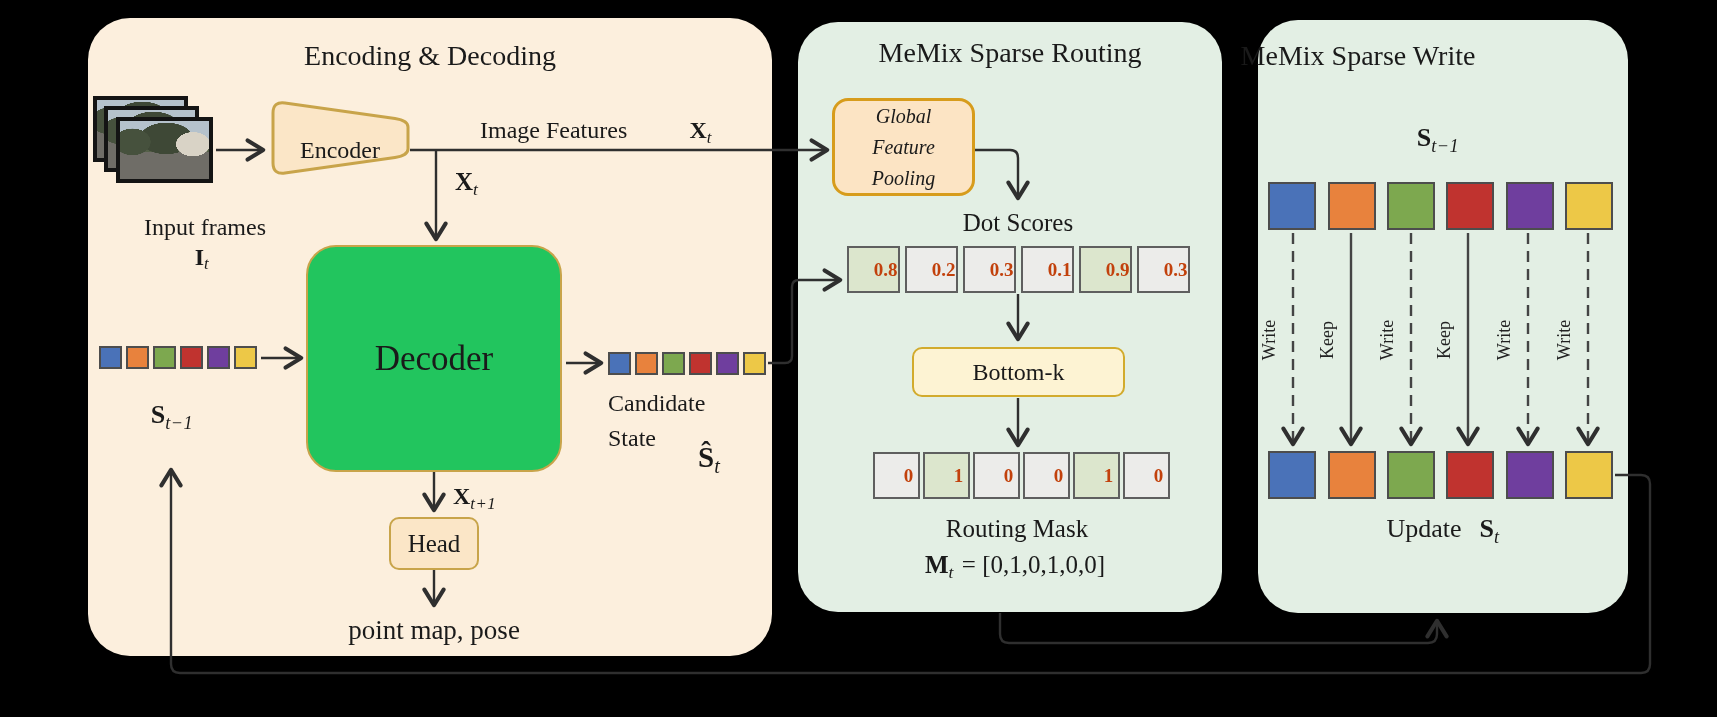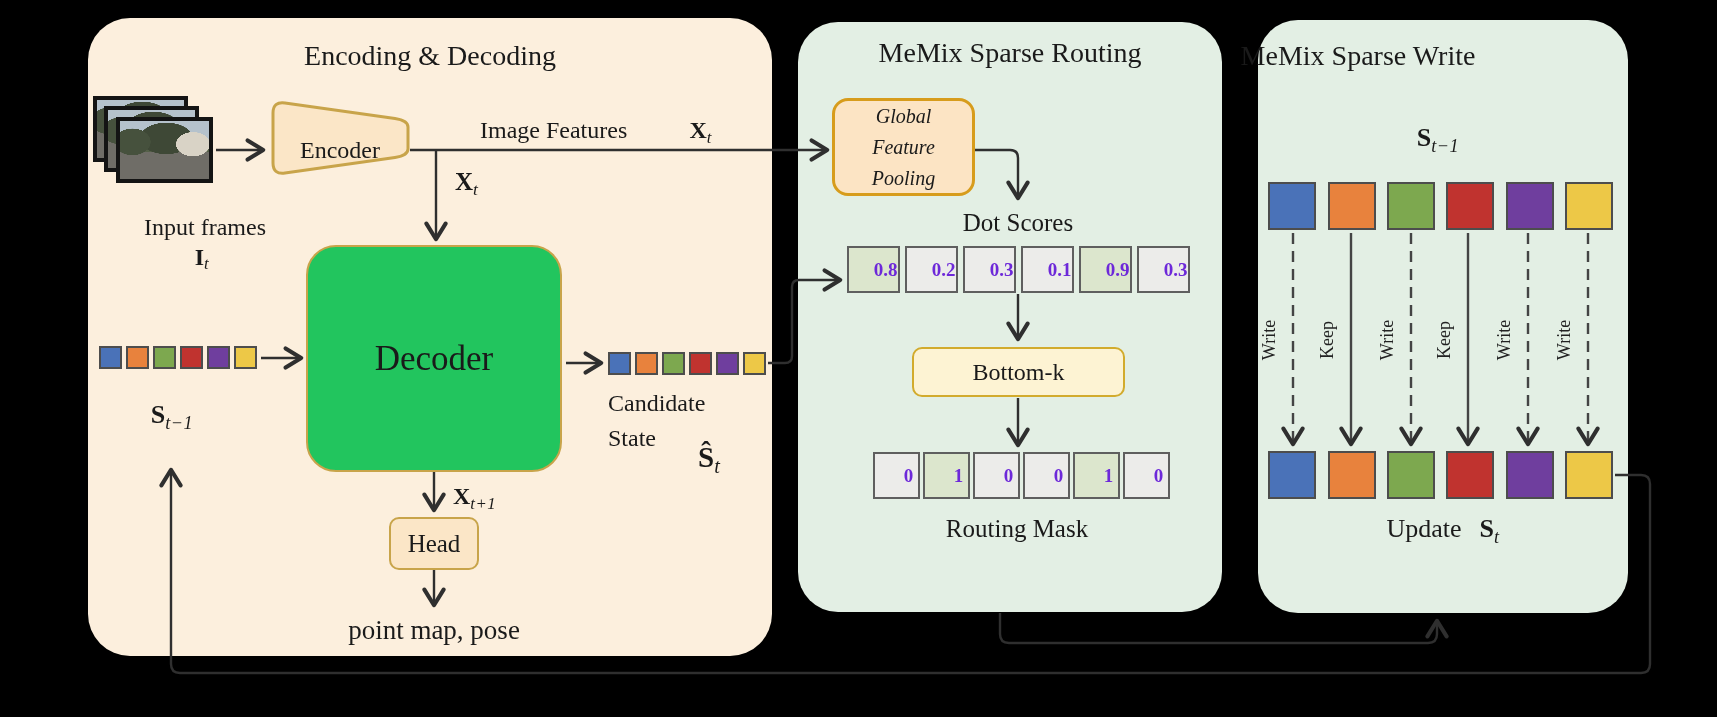--- a/index.html
+++ b/index.html
@@ -11,21 +11,21 @@
   .panel { position:absolute; border-radius:42px; z-index:1; }
   .overlay { position:absolute; left:0; top:0; z-index:5; pointer-events:none; }
   .z { z-index:10; }
   .title { font-size:28px; white-space:nowrap; transform:translateX(-50%); }
   .mb { font-weight:bold; }
   .sub { font-style:italic; font-size:0.70em; vertical-align:-0.28em; letter-spacing:0.5px; }
   .token { position:absolute; border:2px solid #4d4d4d; box-sizing:border-box; z-index:10; }
   .cell {
     position:absolute; border:2px solid #5f5f5f; box-sizing:border-box; z-index:10;
     display:flex; align-items:center; justify-content:center;
-    font-weight:bold; font-size:19px; color:#6d28d9;padding-left:24px;
+    font-weight:bold; font-size:19px; color:#c2410c;padding-left:24px;
   }
   .goldbox { position:absolute; box-sizing:border-box; z-index:10;
     display:flex; align-items:center; justify-content:center; }
   .photo { position:absolute; box-sizing:border-box; border:4px solid #141414; z-index:10;
     background:
       radial-gradient(28px 20px at 82% 40%, #d9d3c6 0 60%, rgba(0,0,0,0) 61%),
       radial-gradient(30px 22px at 14% 36%, #46513d 0 60%, rgba(0,0,0,0) 61%),
       radial-gradient(44px 26px at 52% 30%, #3e4836 0 60%, rgba(0,0,0,0) 61%),
       linear-gradient(#b5c2cc 0 32%, #556049 32% 53%, #6f6d67 53% 100%);
   }
@@ -181,20 +181,23 @@
       <span>0</span>
     </div>
   <div class="cell" style="left: 1073px; top: 452px; width: 47px; height: 47px; background-color: rgb(220, 230, 205);">
       <span>1</span>
     </div>
   <div class="cell" style="left: 1123px; top: 452px; width: 47px; height: 47px; background-color: rgb(236, 236, 234);">
       <span>0</span>
     </div>
 
   <div class="abs z cc" style="left:1017px; top:529px; font-size:25px;">Routing Mask</div>
+  <div class="abs z cc" style="left:1015px; top:567px; font-size:25px;">
+    <span class="mb">M</span><span class="sub">t</span><span style="margin-left:8px;">= [0,1,0,1,0,0]</span>
+  </div>
 
   <div class="abs z title" style="left:1358px; top:40px;">MeMix Sparse Write</div>
 
   <div class="abs z cc" style="left:1438px; top:140px; font-size:26px;">
     <span class="mb">S</span><span class="sub">t−1</span>
   </div>
 
   <div class="token" style="left: 1268px; top: 182px; width: 48px; height: 48px; background-color: rgb(74, 114, 184);"></div>
   <div class="token" style="left: 1328px; top: 182px; width: 48px; height: 48px; background-color: rgb(232, 130, 61);"></div>
   <div class="token" style="left: 1387px; top: 182px; width: 48px; height: 48px; background-color: rgb(125, 168, 79);"></div>

